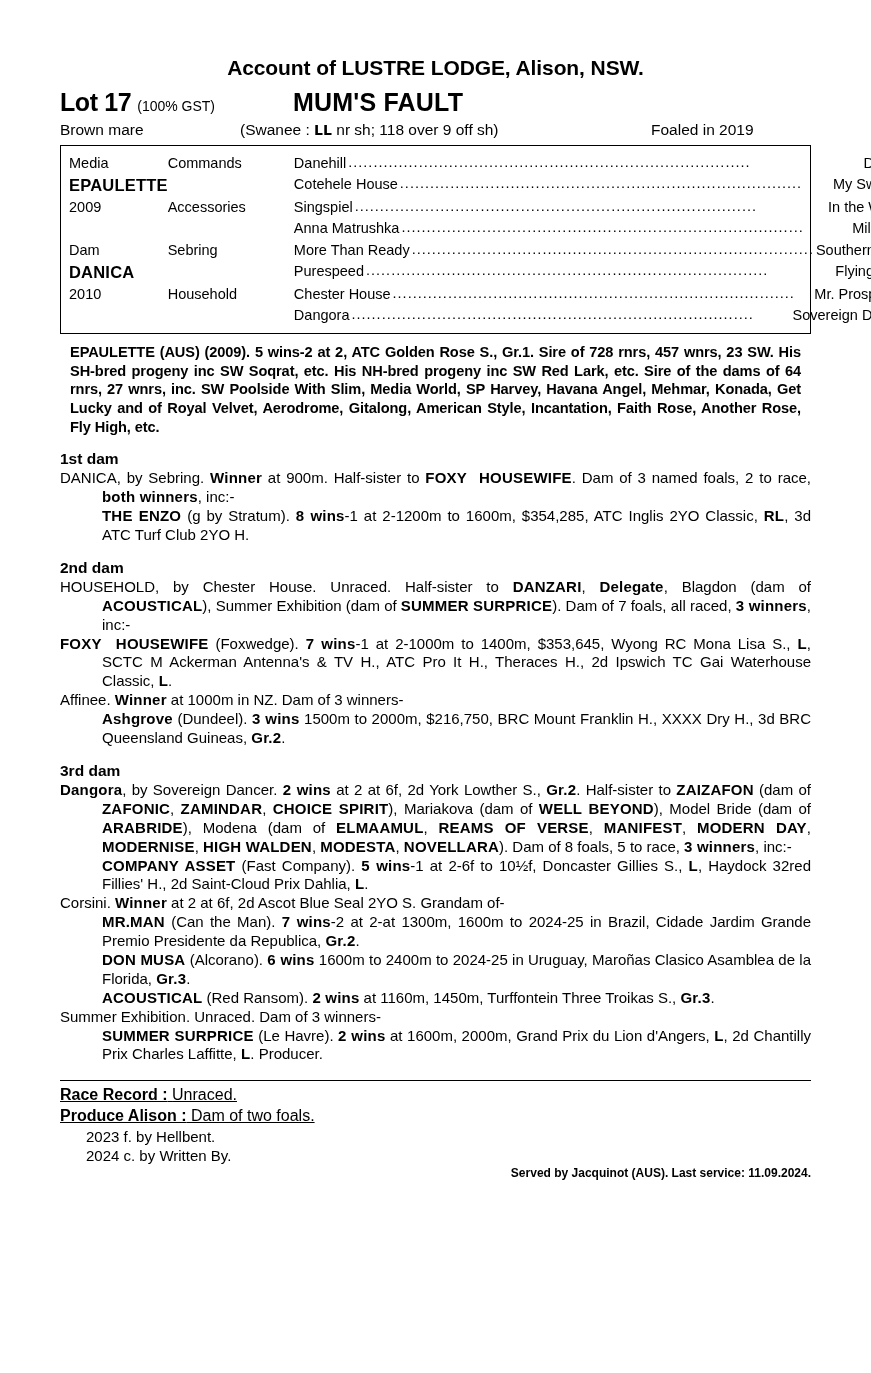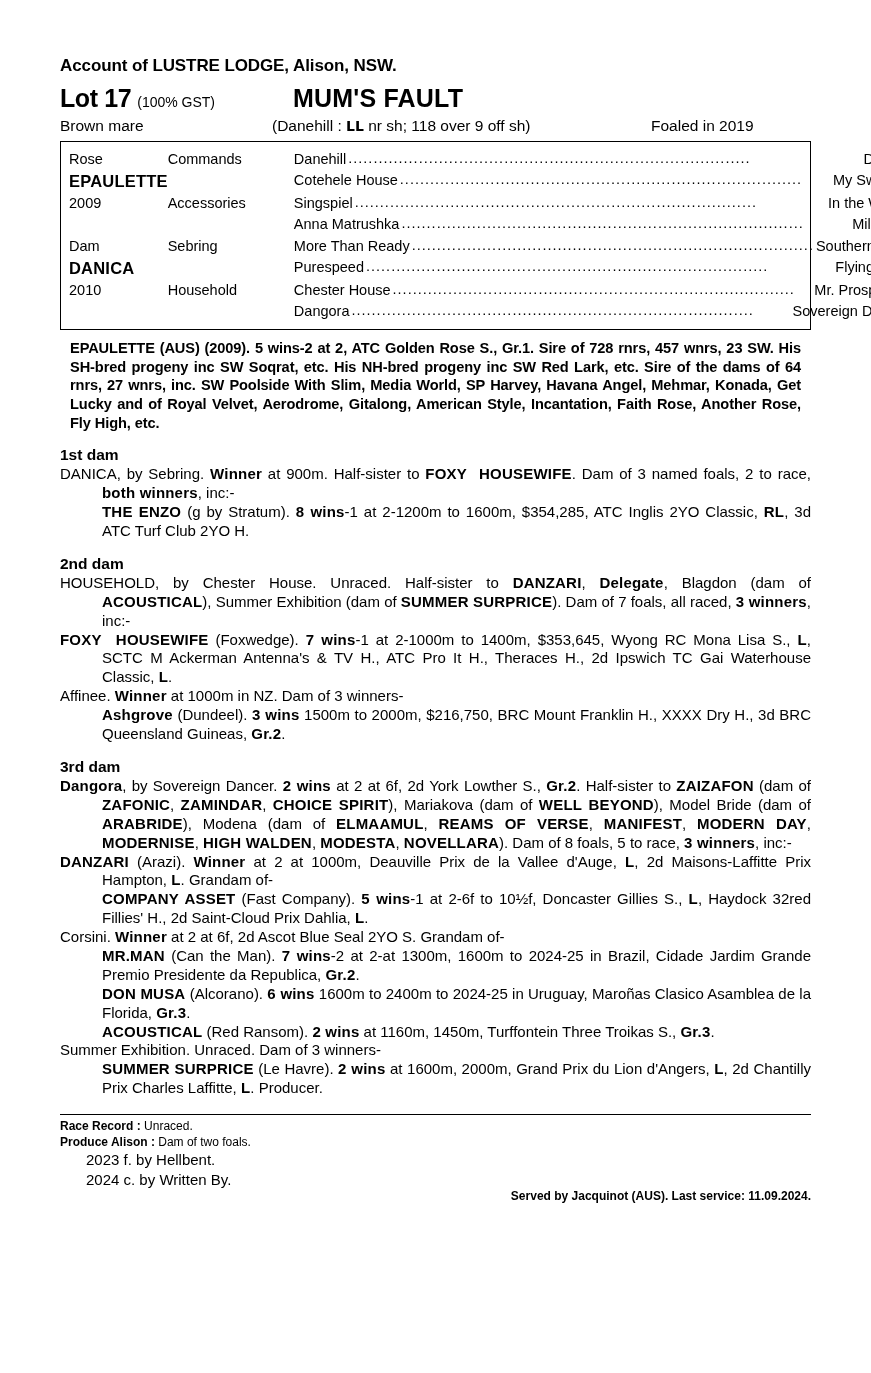--- a/index.html
+++ b/index.html
@@ -14,22 +14,23 @@
     color: #000;
   }
   .page {
     width: 871px;
     min-height: 1373px;
     box-sizing: border-box;
     padding: 56px 60px 20px 60px;
     position: relative;
   }
   .account {
-    font-weight: bold;
-    font-size: 17px;
+    text-align: center;
+    font-weight: bold;
+    font-size: 21px;
     letter-spacing: -0.1px;
     margin-bottom: 8px;
   }
   .lot-row {
     display: flex;
     align-items: baseline;
     margin-top: 2px;
   }
   .lot-no {
     font-weight: bold;
@@ -45,21 +46,20 @@
     font-weight: bold;
     font-size: 25px;
     letter-spacing: 0.2px;
     margin-left: 78px;
   }
   .desc-row {
     display: flex;
     font-size: 15.5px;
     margin-top: 4px;
     margin-bottom: 6px;
-    gap: 32px;
   }
   .desc-colour { width: 180px; }
   .desc-brand { flex: 1; }
   .desc-brand .brandmark {
     font-family: "DejaVu Sans", sans-serif;
     font-weight: bold;
     font-size: 14px;
   }
   .desc-foaled { text-align: left; width: 160px; }
 
@@ -140,22 +140,23 @@
     font-weight: bold;
     letter-spacing: 0.2px;
   }
 
   hr.rule {
     border: none;
     border-top: 1.5px solid #000;
     margin: 16px 0 4px 0;
   }
   .rec-line {
-    font-size: 12px;
+    font-size: 16px;
     line-height: 1.3;
+    text-decoration: underline;
   }
   .rec-line .lbl {
     font-weight: bold;
   }
   .foal-line {
     font-size: 15px;
     margin-left: 26px;
     line-height: 1.3;
   }
   .served {
@@ -173,32 +174,32 @@
 
   <div class="lot-row">
     <span class="lot-no">Lot 17</span>
     <span class="gst">(100% GST)</span>
     <span class="horse-name">MUM'S FAULT</span>
   </div>
 
   <div class="desc-row">
     <div class="desc-colour">Brown mare</div>
     <div class="desc-brand">
-      <span>(Danehill :</span>
+      <span>(Swanee :</span>
       <span class="brandmark">LL</span>
       <span>nr sh; 118 over 9 off sh)</span>
     </div>
     <div class="desc-foaled">Foaled in 2019</div>
   </div>
 
   <div class="ped">
     <table>
       <tbody>
           <tr>
-            <td class="c1">Rose</td>
+            <td class="c1">Media</td>
             <td class="c2">Commands</td>
             <td class="c3">
               <div class="leaf">
                 <span class="lf">Danehill</span>
                 <span class="fill">................................................................................</span>
                 <span class="rt">Danzig</span>
               </div>
             </td>
           </tr>
           <tr>
@@ -293,21 +294,20 @@
       <div class="section">
         <div class="sec-title">2nd dam</div>
         <div class="para hang">HOUSEHOLD, by Chester House. Unraced. Half-sister to <b class="bigb">DANZARI</b>, <b class="bigb">Delegate</b>, Blagdon (dam of <b class="bigb">ACOUSTICAL</b>), Summer Exhibition (dam of <b class="bigb">SUMMER SURPRICE</b>). Dam of 7 foals, all raced, <b class="bigb">3 winners</b>, inc:-</div>
         <div class="para hang"><b class="bigb">FOXY&nbsp; HOUSEWIFE</b> (Foxwedge). <b class="bigb">7 wins</b>-1 at 2-1000m to 1400m, $353,645, Wyong RC Mona Lisa S., <b class="bigb">L</b>, SCTC M Ackerman Antenna's &amp; TV H., ATC Pro It H., Theraces H., 2d Ipswich TC Gai Waterhouse Classic, <b class="bigb">L</b>.</div>
         <div class="para hang">Affinee. <b class="bigb">Winner</b> at 1000m in NZ. Dam of 3 winners-</div>
         <div class="para hang2"><b class="bigb">Ashgrove</b> (Dundeel). <b class="bigb">3 wins</b> 1500m to 2000m, $216,750, BRC Mount Franklin H., XXXX Dry H., 3d BRC Queensland Guineas, <b class="bigb">Gr.2</b>.</div>
       </div>
       <div class="section">
         <div class="sec-title">3rd dam</div>
         <div class="para hang"><b class="bigb">Dangora</b>, by Sovereign Dancer. <b class="bigb">2 wins</b> at 2 at 6f, 2d York Lowther S., <b class="bigb">Gr.2</b>. Half-sister to <b class="bigb">ZAIZAFON</b> (dam of <b class="bigb">ZAFONIC</b>, <b class="bigb">ZAMINDAR</b>, <b class="bigb">CHOICE SPIRIT</b>), Mariakova (dam of <b class="bigb">WELL BEYOND</b>), Model Bride (dam of <b class="bigb">ARABRIDE</b>), Modena (dam of <b class="bigb">ELMAAMUL</b>, <b class="bigb">REAMS OF VERSE</b>, <b class="bigb">MANIFEST</b>, <b class="bigb">MODERN DAY</b>, <b class="bigb">MODERNISE</b>, <b class="bigb">HIGH WALDEN</b>, <b class="bigb">MODESTA</b>, <b class="bigb">NOVELLARA</b>). Dam of 8 foals, 5 to race, <b class="bigb">3 winners</b>, inc:-</div>
-        <div class="para hang"><b class="bigb">DANZARI</b> (Arazi). <b class="bigb">Winner</b> at 2 at 1000m, Deauville Prix de la Vallee d'Auge, <b class="bigb">L</b>, 2d Maisons-Laffitte Prix Hampton, <b class="bigb">L</b>. Grandam of-</div>
         <div class="para hang2"><b class="bigb">COMPANY ASSET</b> (Fast Company). <b class="bigb">5 wins</b>-1 at 2-6f to 10½f, Doncaster Gillies S., <b class="bigb">L</b>, Haydock 32red Fillies' H., 2d Saint-Cloud Prix Dahlia, <b class="bigb">L</b>.</div>
         <div class="para hang">Corsini. <b class="bigb">Winner</b> at 2 at 6f, 2d Ascot Blue Seal 2YO S. Grandam of-</div>
         <div class="para hang2"><b class="bigb">MR.MAN</b> (Can the Man). <b class="bigb">7 wins</b>-2 at 2-at 1300m, 1600m to 2024-25 in Brazil, Cidade Jardim Grande Premio Presidente da Republica, <b class="bigb">Gr.2</b>.</div>
         <div class="para hang2"><b class="bigb">DON MUSA</b> (Alcorano). <b class="bigb">6 wins</b> 1600m to 2400m to 2024-25 in Uruguay, Maroñas Clasico Asamblea de la Florida, <b class="bigb">Gr.3</b>.</div>
         <div class="para hang2"><b class="bigb">ACOUSTICAL</b> (Red Ransom). <b class="bigb">2 wins</b> at 1160m, 1450m, Turffontein Three Troikas S., <b class="bigb">Gr.3</b>.</div>
         <div class="para hang">Summer Exhibition. Unraced. Dam of 3 winners-</div>
         <div class="para hang2"><b class="bigb">SUMMER SURPRICE</b> (Le Havre). <b class="bigb">2 wins</b> at 1600m, 2000m, Grand Prix du Lion d'Angers, <b class="bigb">L</b>, 2d Chantilly Prix Charles Laffitte, <b class="bigb">L</b>. Producer.</div>
       </div>
     </div>
 

